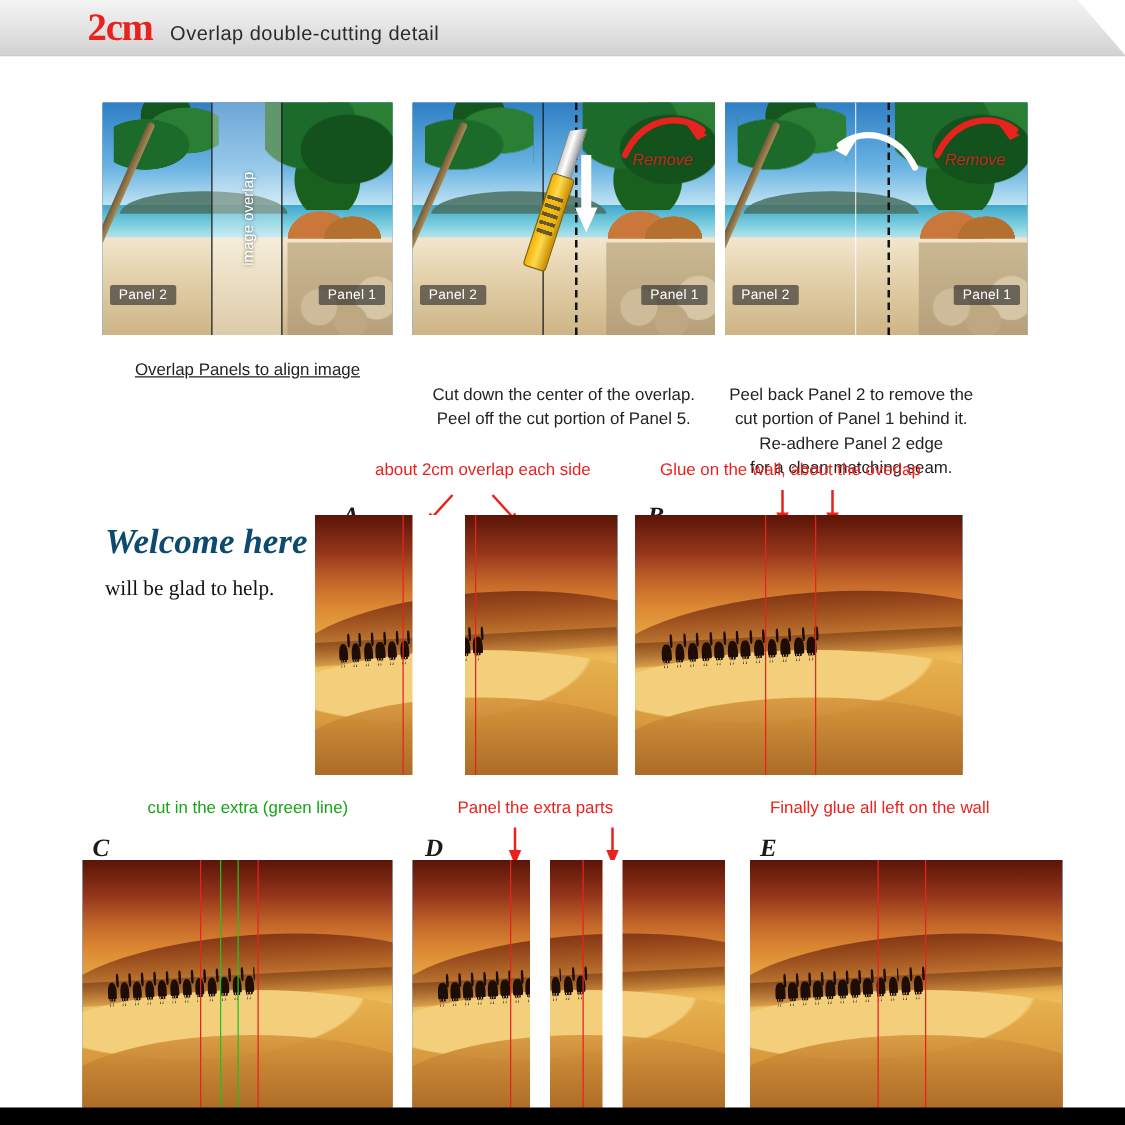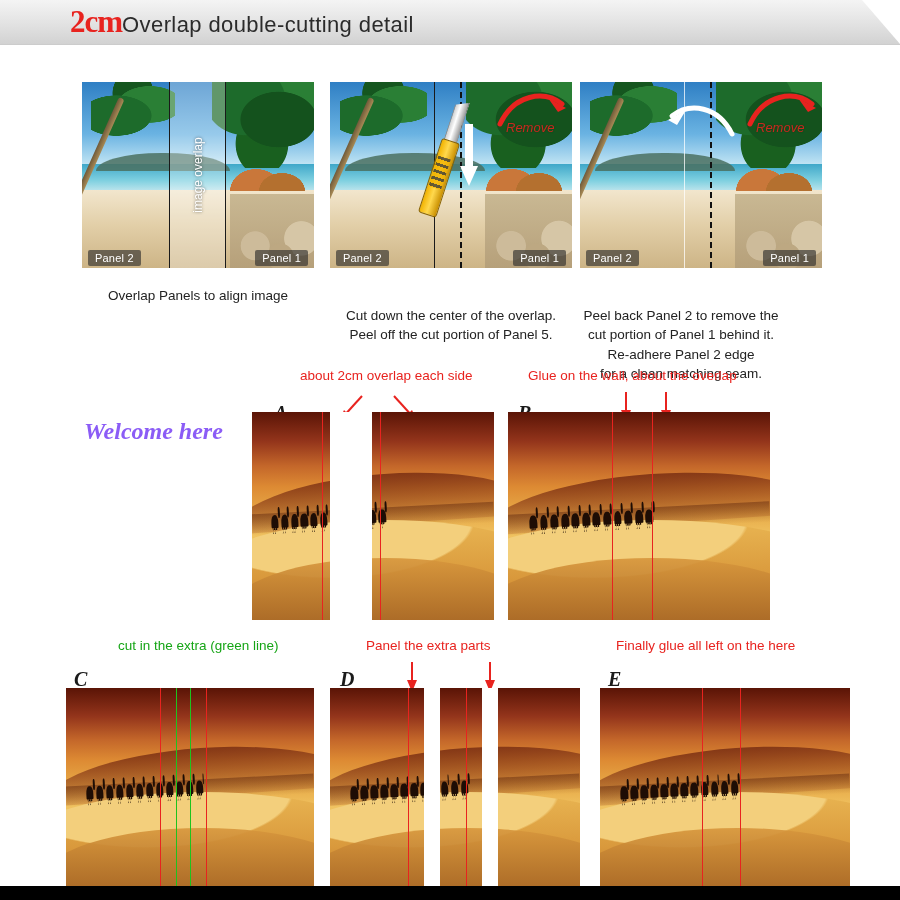--- a/index.html
+++ b/index.html
@@ -29,32 +29,32 @@
     right: 0; top: 0;
     width: 0; height: 0;
     border-top: 44px solid #ffffff;
     border-left: 38px solid transparent;
   }
   .header-inner {
     position: absolute;
     left: 70px; top: 4px;
     display: flex;
     align-items: baseline;
-    gap: 0;
+    gap: 14px;
   }
   .header-2cm {
     font-family: "Liberation Serif", serif;
     font-weight: bold;
     font-size: 31px;
     color: #e8231f;
     letter-spacing: -1px;
   }
   .header-title {
     font-family: "Liberation Sans", sans-serif;
-    font-size: 22px;
+    font-size: 16px;
     color: #2b2b2b;
     letter-spacing: 0.4px;
   }
 
   
   .photo {
     position: absolute;
     overflow: hidden;
     background: #0a5f93;
   }
@@ -210,21 +210,21 @@
   }
 
   
   .r1-photo { top: 82px; height: 186px; }
   .r1-a { left: 82px;  width: 232px; }
   .r1-b { left: 330px; width: 242px; }
   .r1-c { left: 580px; width: 242px; }
 
   .panel-tag {
     position: absolute;
-    bottom: 2px;
+    bottom: 24px;
     background: rgba(40,40,40,.62);
     color: #ffffff;
     font-size: 11px;
     padding: 2px 7px;
     border-radius: 2px;
     letter-spacing: .2px;
     white-space: nowrap;
   }
   .panel-tag.left { left: 6px; }
   .panel-tag.right { right: 6px; }
@@ -339,22 +339,22 @@
     color: #232323;
   }
 
   
   .welcome-title {
     position: absolute;
     left: 84px; top: 418px;
     font-family: "Liberation Serif", serif;
     font-style: italic;
     font-weight: bold;
-    font-size: 24px;
-    color: #8b5cf6;
+    font-size: 28px;
+    color: #0c4a6e;
   }
   .welcome-body {
     position: absolute;
     left: 84px; top: 456px;
     width: 190px;
     font-family: "Liberation Serif", serif;
     font-size: 17px;
     line-height: 1.75;
     color: #101010;
   }
@@ -462,21 +462,21 @@
     <div class="umbrella"></div>
     <div class="hut"></div>
   </div>
   <div class="overlap-band" style="left:87px; width:56px;"></div>
   <div class="seam-solid" style="left:87px;"></div>
   <div class="seam-solid" style="left:143px;"></div>
   <div class="overlap-label">image overlap</div>
   <div class="panel-tag left">Panel 2</div>
   <div class="panel-tag right">Panel 1</div>
 </div>
-<div class="caption" style="left:82px; top:286px; width:232px;">
+<div class="caption" style="left:82px; top:286px; width:232px;text-decoration:underline;">
   <span>Overlap Panels to align image</span>
 </div>
 
 <div class="photo r1-photo r1-b">
   <div class="beach">
     <div class="sea"></div>
     <div class="hill"></div>
     <div class="sand"></div>
     <div class="rocks"></div>
     <div class="palm-crown"></div>
@@ -543,20 +543,21 @@
 </div>
 <div class="caption" style="left:556px; top:286px; width:250px; white-space:pre-line;">
   <span>Peel back Panel 2 to remove the
 cut portion of Panel 1 behind it.
 Re-adhere Panel 2 edge
 for a clean matching seam.</span>
 </div>
 
 <div class="welcome-title">Welcome here</div>
 <div class="welcome-body">
+  <div>will be glad to help.</div>
 </div>
 
 <div class="note-red" style="left:300px; top:368px;">about 2cm overlap each side</div>
 <div class="arrow-red-diag" style="left:334px; top:392px;">
   <svg width="34" height="34" viewBox="0 0 34 34">
     <line x1="28" y1="4" x2="8" y2="26" stroke="#e8231f" stroke-width="2"></line>
     <path d="M4 31 L10 18 L17 25 Z" fill="#e8231f"></path>
   </svg>
 </div>
 <div class="arrow-red-diag" style="left:388px; top:392px; transform:scaleX(-1);">
@@ -688,21 +689,21 @@
       <div class="camel"></div>
       <div class="camel"></div>
     </div>
   </div>
   <div class="white-gap" style="left:94px; width:16px;"></div>
   <div class="white-gap" style="left:152px; width:16px;"></div>
   <div class="red-line" style="left:78px;"></div>
   <div class="red-line" style="left:136px;"></div>
 </div>
 
-<div class="note-red" style="left:616px; top:638px;">Finally glue all left on the here</div>
+<div class="note-red" style="left:616px; top:638px;">Finally glue all left on the wall</div>
 <div class="step-letter" style="left:608px; top:668px;">E</div>
 <div class="photo r3-photo r3-e">
   <div class="desert">
     <div class="ridge"></div>
     <div class="shadow-band"></div>
     <div class="dune1"></div>
     <div class="dune2"></div>
     <div class="caravan">
       <div class="camel"></div>
       <div class="camel"></div>

